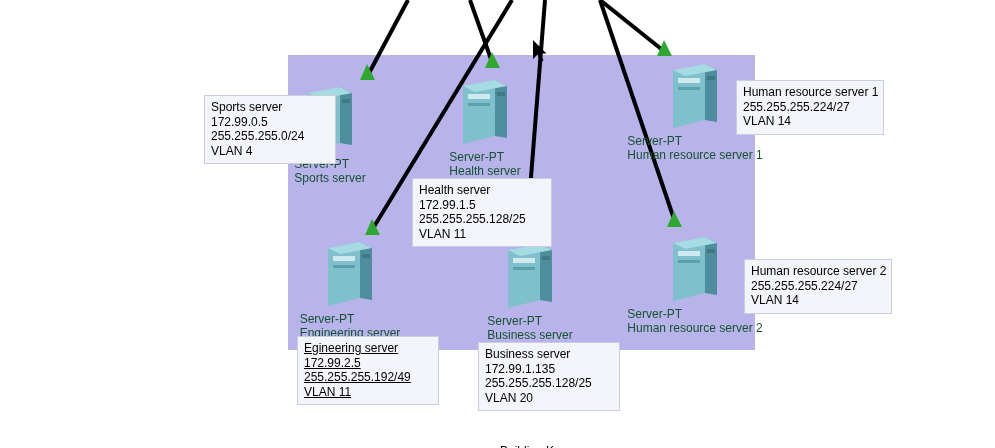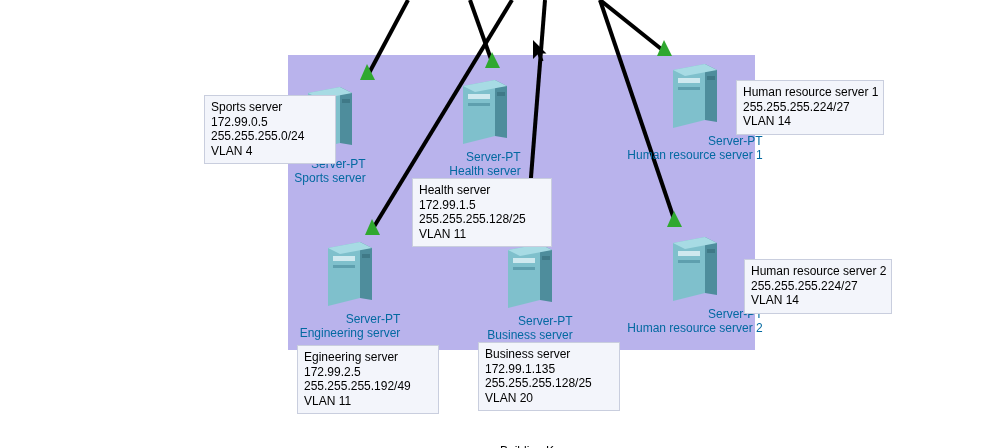--- a/index.html
+++ b/index.html
@@ -38,22 +38,22 @@
   .node {
     position: absolute;
   }
   .node .caption {
     position: absolute;
     top: 72px;
     left: 50%;
     transform: translateX(-50%);
     font-size: 12px;
     line-height: 14px;
-    color: #0369a1;
-    text-align: right;
+    color: #14532d;
+    text-align: left;
     white-space: nowrap;
   }
   .infobox {
     position: absolute;
     background: #f3f5fb;
     border: 1px solid #c9cede;
     font-size: 12px;
     line-height: 14.5px;
     color: #000000;
     padding: 4px 6px 5px 6px;
@@ -180,21 +180,21 @@
     <div>255.255.255.128/25</div>
     <div>VLAN 11</div>
   </div>
 
   <div class="infobox" style="left:736px; top:80px; width:134px;">
     <div>Human resource server 1</div>
     <div>255.255.255.224/27</div>
     <div>VLAN 14</div>
   </div>
 
-  <div class="infobox" style="left:297px; top:345px; width:128px;">
+  <div class="infobox" style="left:297px; top:336px; width:128px;text-decoration:underline;">
     <div>Egineering server</div>
     <div>172.99.2.5</div>
     <div>255.255.255.192/49</div>
     <div>VLAN 11</div>
   </div>
 
   <div class="infobox" style="left:478px; top:342px; width:128px;">
     <div>Business server</div>
     <div>172.99.1.135</div>
     <div>255.255.255.128/25</div>

